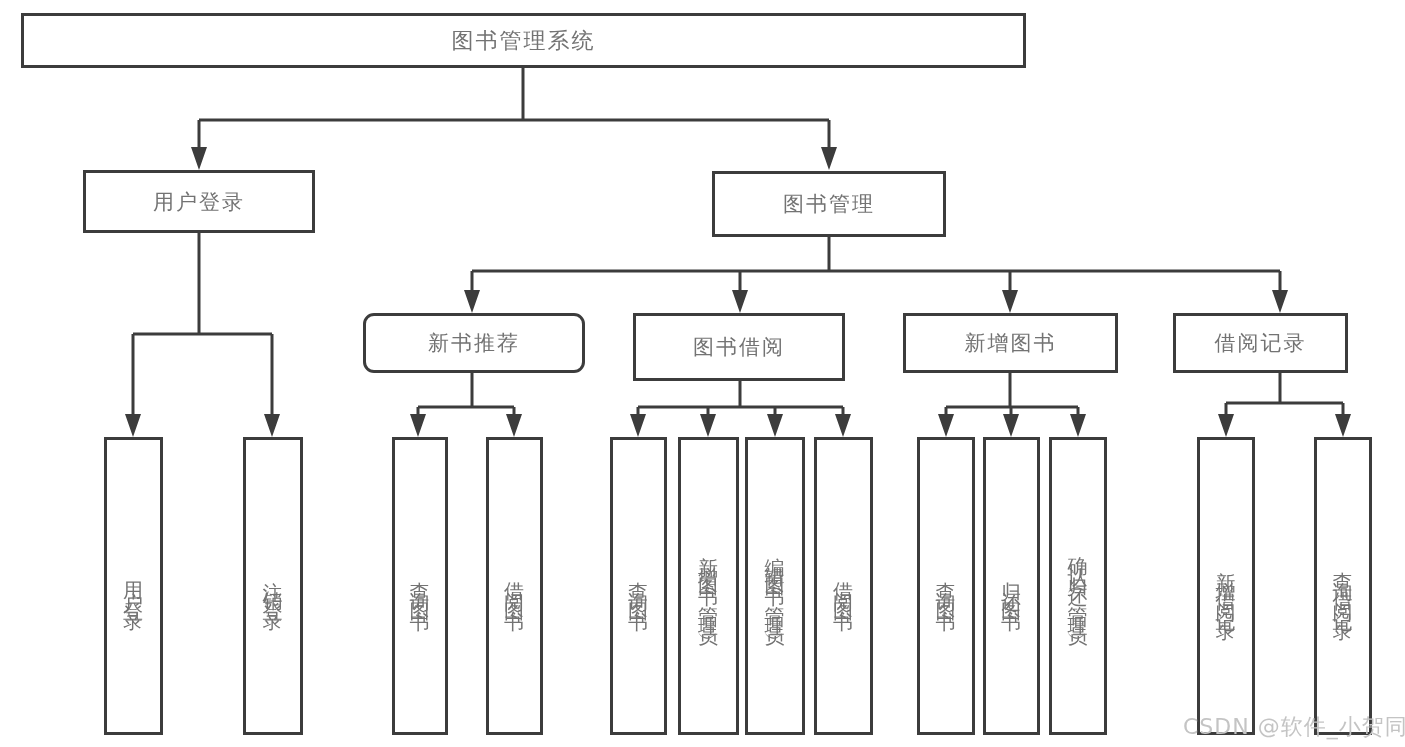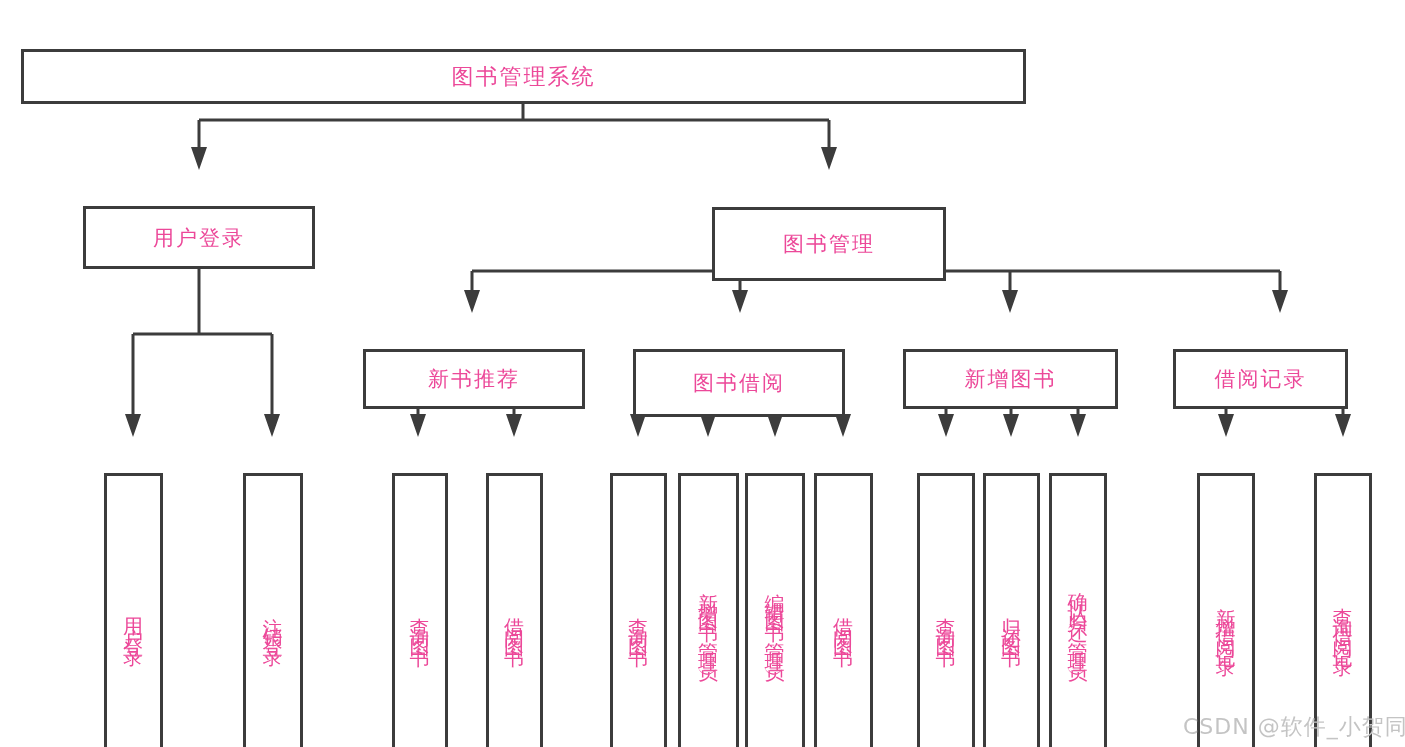--- a/index.html
+++ b/index.html
@@ -22,23 +22,22 @@
     z-index: 1;
   }
   .node {
     position: absolute;
     box-sizing: border-box;
     border: 3px solid #3c3c3c;
     background: #ffffff;
     display: flex;
     align-items: center;
     justify-content: center;
-    color: #ec4899;
+    color: #737373;
     z-index: 2;
-    margin-top: 36px;
   }
   .hnode {
     font-size: 21px;
     letter-spacing: 2px;
     white-space: nowrap;
   }
   .rootnode {
     font-size: 22px;
   }
   .vnode span.vtext {
@@ -94,25 +93,25 @@
              M1335 414 H1351 L1343 437 Z"></path>
   </svg>
 
   <div class="node hnode rootnode" style="left:21px; top:13px; width:1005px; height:55px;">
     <span>图书管理系统</span>
   </div>
 
   <div class="node hnode" style="left:83px; top:170px; width:232px; height:63px;">
     <span>用户登录</span>
   </div>
-  <div class="node hnode" style="left:712px; top:171px; width:234px; height:74px;">
+  <div class="node hnode" style="left:712px; top:171px; width:234px; height:66px;">
     <span>图书管理</span>
   </div>
 
-  <div class="node hnode" style="left:363px; top:313px; width:222px; height:60px;">
+  <div class="node hnode" style="left:363px; top:313px; width:222px; height:60px;border-radius:11px;">
     <span>新书推荐</span>
   </div>
   <div class="node hnode" style="left:633px; top:313px; width:212px; height:68px;">
     <span>图书借阅</span>
   </div>
   <div class="node hnode" style="left:903px; top:313px; width:215px; height:60px;">
     <span>新增图书</span>
   </div>
   <div class="node hnode" style="left:1173px; top:313px; width:175px; height:60px;justify-content:center;">
     <span>借阅记录</span>

